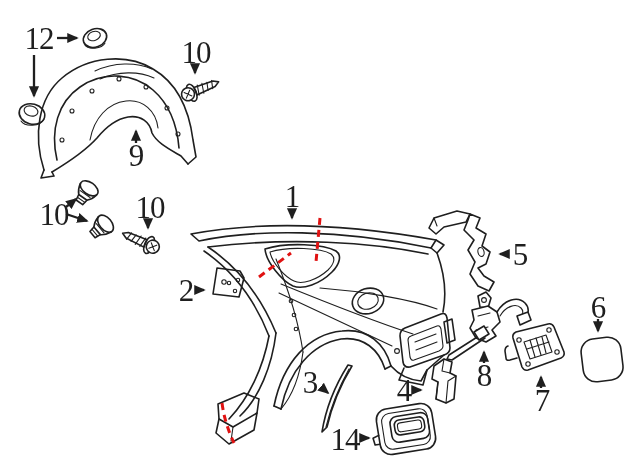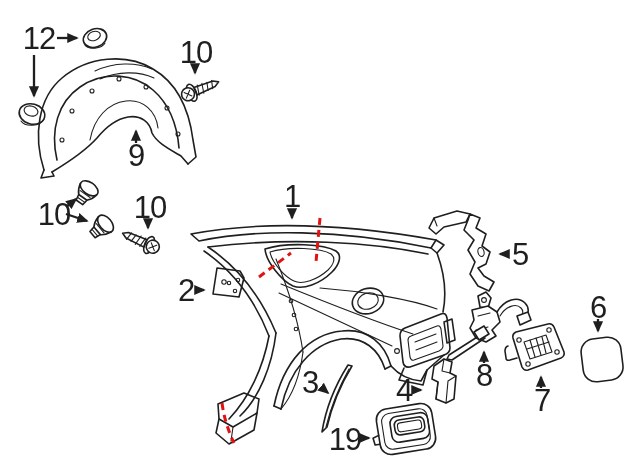--- a/index.html
+++ b/index.html
@@ -1,20 +1,20 @@
 <!DOCTYPE html>
 <html style="--bg: #ffffff; --line: #1f1f1f; --accent: #e01212;"><head>
 <meta charset="utf-8">
 <style>
   * { margin:0; padding:0; box-sizing:border-box; }
   html,body { background:#fff; }
   .canvas {
     position:relative; width:640px; height:471px;
     background:var(--bg,#ffffff); overflow:hidden;
-    font-family:Liberation Sans, sans-serif;
+    font-family:Liberation Serif, serif;
   }
   .artwork { position:absolute; inset:0; }
   .ln   { stroke:var(--line,#1f1f1f); fill:none; stroke-width:1.6;
           stroke-linecap:round; stroke-linejoin:round; }
   .lnw  { stroke:var(--line,#1f1f1f); fill:#ffffff; stroke-width:1.6;
           stroke-linejoin:round; }
   .thin { stroke-width:1.1; }
   .leader { stroke:var(--line,#1f1f1f); fill:none; stroke-width:2.3; }
   .accent { stroke:var(--accent,#e01212); fill:none; stroke-width:3;
             stroke-dasharray:7 5; stroke-linecap:butt; }
@@ -223,19 +223,19 @@
   </svg>
 
   <div class="callout" style="left: 39px; top: 38px;">12</div>
   <div class="callout" style="left: 196px; top: 52px;">10</div>
   <div class="callout" style="left: 136px; top: 155px;">9</div>
   <div class="callout" style="left: 54px; top: 214px;">10</div>
   <div class="callout" style="left: 150px; top: 207px;">10</div>
   <div class="callout" style="left: 186px; top: 290px;">2</div>
   <div class="callout" style="left: 292px; top: 196px;">1</div>
   <div class="callout" style="left: 310px; top: 382px;">3</div>
-  <div class="callout" style="left: 345px; top: 439px;">19</div>
+  <div class="callout" style="left: 345px; top: 439px;">14</div>
   <div class="callout" style="left: 404px; top: 390px;">4</div>
   <div class="callout" style="left: 520px; top: 254px;">5</div>
   <div class="callout" style="left: 484px; top: 375px;">8</div>
   <div class="callout" style="left: 542px; top: 400px;">7</div>
   <div class="callout" style="left: 598px; top: 307px;">6</div>
 </div>
 
 </body></html>

